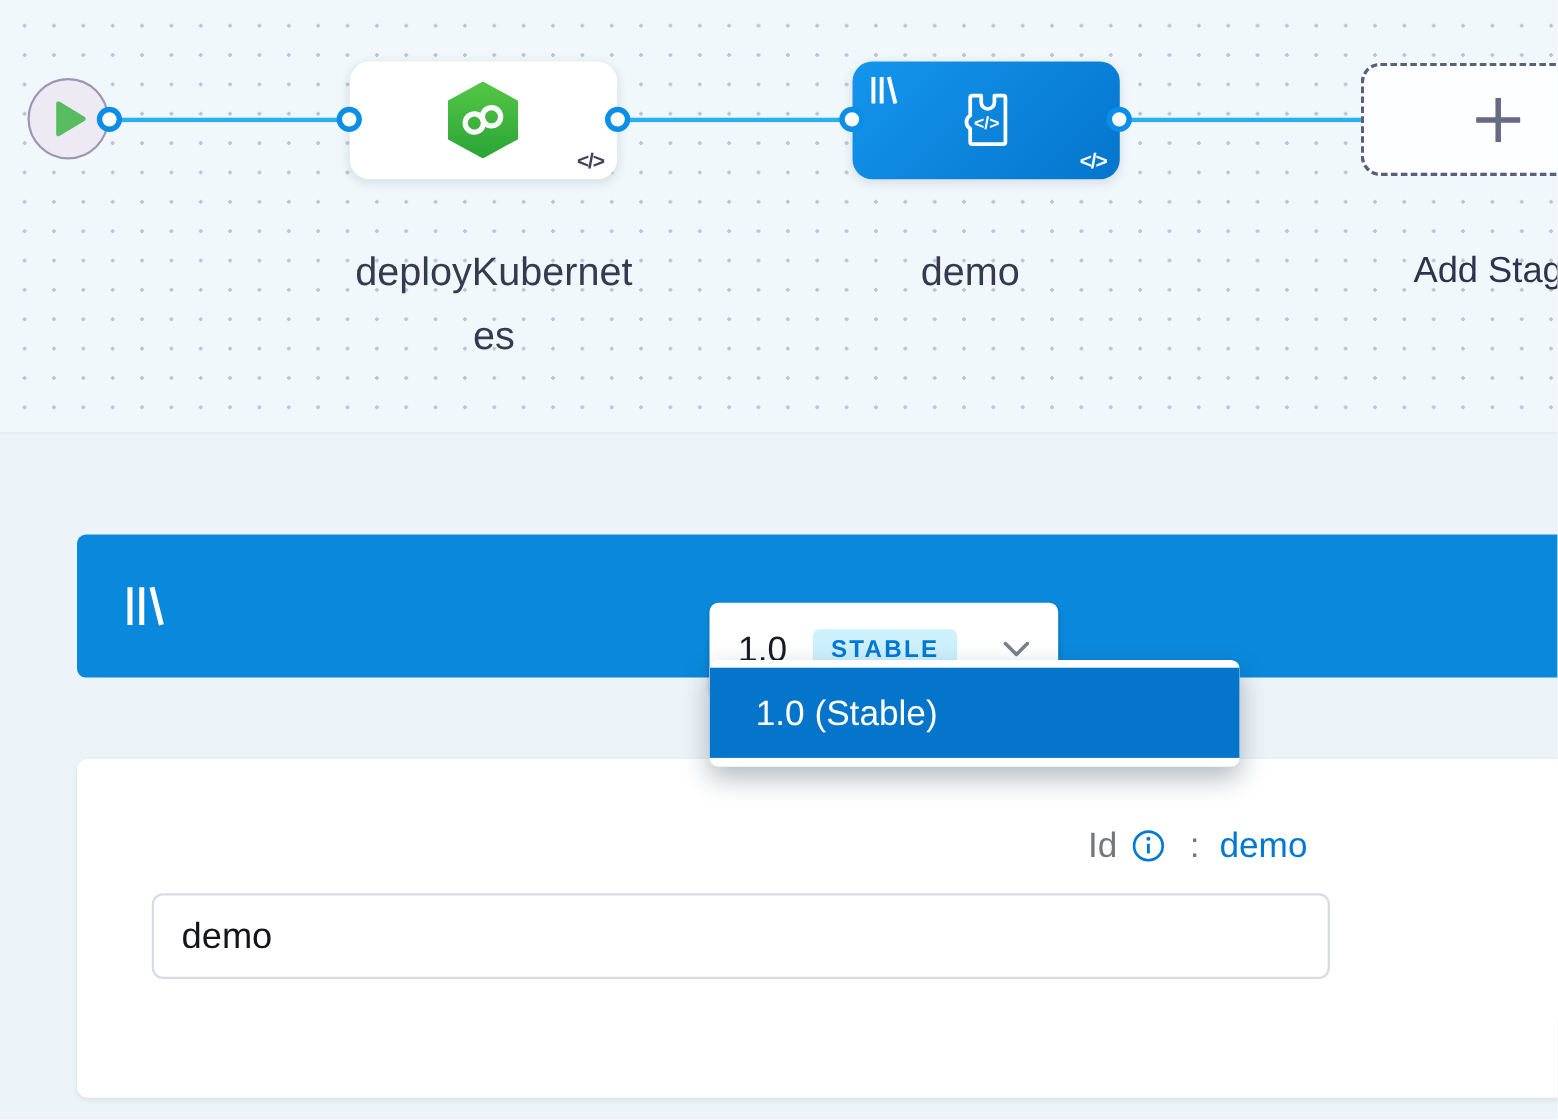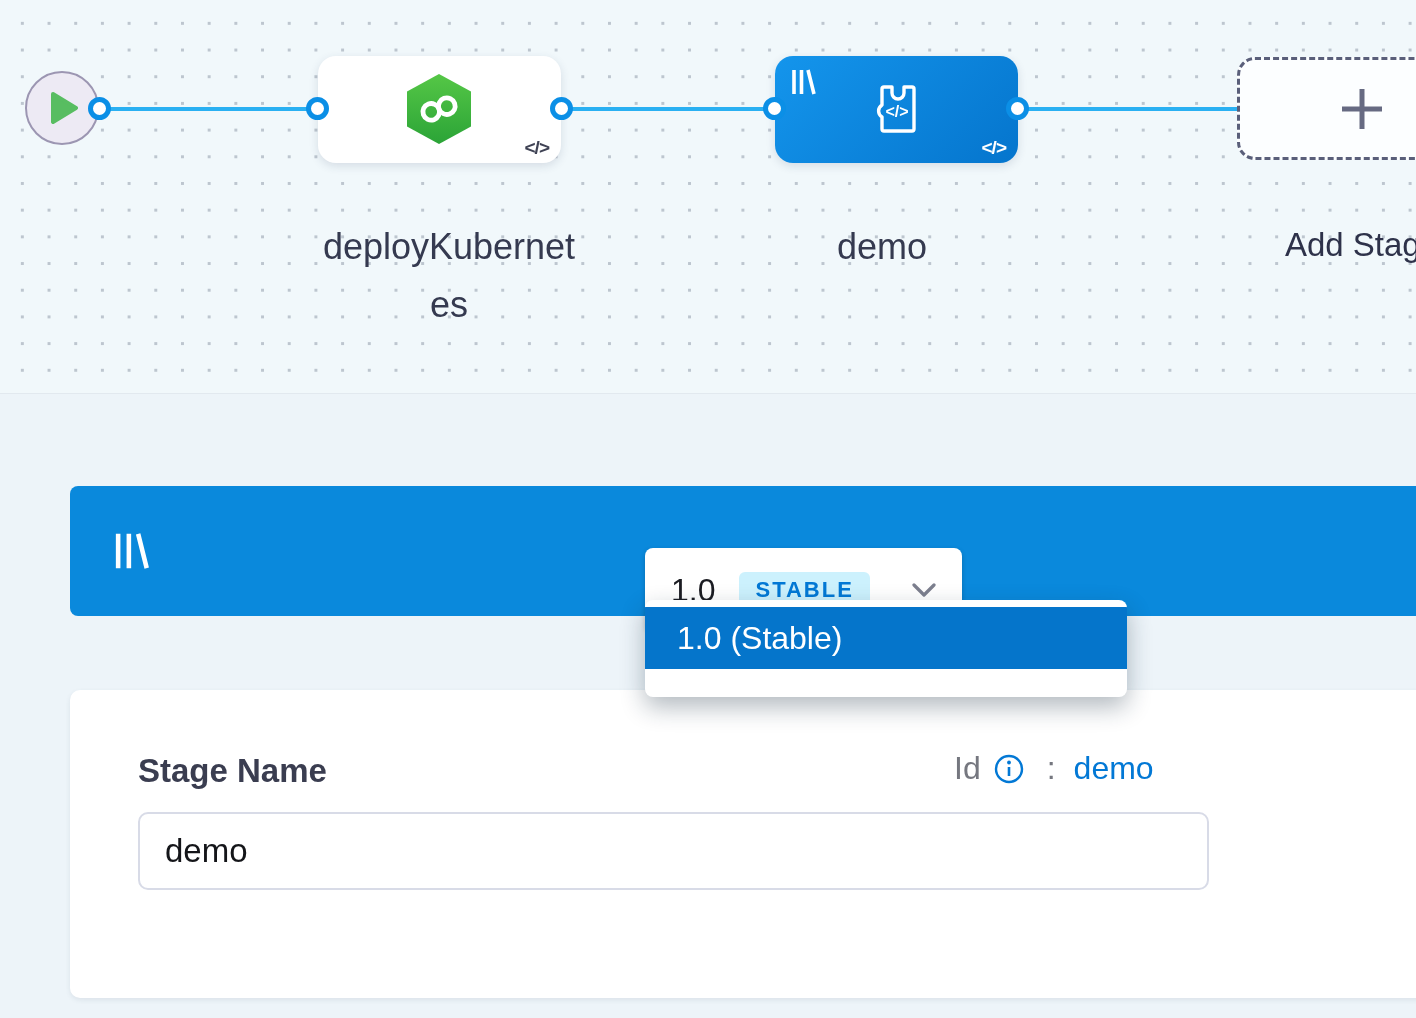--- a/index.html
+++ b/index.html
@@ -60,28 +60,28 @@
     background:#ffffff;box-shadow:0 2px 5px rgba(0,0,0,.2);display:flex;align-items:center;
     padding:0 26px;box-sizing:border-box;cursor:pointer;margin-top:40px;}
   .version-num{font-size:32px;color:#1b1c22;font-weight:500;}
   .stable-badge{margin-left:24px;background:#ccf1fd;color:#0278d5;font-size:22px;font-weight:bold;
     letter-spacing:2px;border-radius:6px;padding:5px 16px;}
   .version-btn .chev{margin-left:auto;}
 
   
   .dropdown{position:absolute;left:645px;top:600px;width:482px;height:97px;background:#ffffff;border-radius:8px;
     box-shadow:0 10px 24px rgba(20,40,60,.32);padding:7px 0 8px 0;box-sizing:border-box;overflow:hidden;z-index:5;}
-  .dropdown-item{height:62px;background:#0575cb;color:#ffffff;font-size:32px;display:flex;align-items:center;
-    padding-left:32px;cursor:pointer;}
+  .dropdown-item{height:82px;background:#0575cb;color:#ffffff;font-size:32px;display:flex;align-items:center;
+    padding-left:42px;cursor:pointer;}
 
   
   .panel{position:absolute;left:70px;top:690px;width:1370px;height:308px;background:#ffffff;border-radius:10px;
     box-shadow:0 2px 5px rgba(60,80,100,.10);}
   .stage-name-label{position:absolute;left:68px;top:62px;font-size:33px;font-weight:600;color:#3a3d50;}
-  .id-row{position:absolute;left:884px;top:60px;display:flex;align-items:center;}
+  .id-row{position:absolute;left:919px;top:60px;display:flex;align-items:center;}
   .id-label{font-size:32px;color:#75777f;}
   .id-row svg{margin-left:12px;}
   .id-sep{font-size:32px;color:#75777f;margin-left:22px;}
   .id-value{font-size:32px;color:#0278d5;margin-left:18px;font-weight:500;}
   .name-input{position:absolute;left:68px;top:122px;width:1071px;height:78px;box-sizing:border-box;
     border:2px solid #d8dbe7;border-radius:10px;background:#fff;font-size:33px;color:#141519;
     padding:0 0 0 25px;font-family:"Liberation Sans",sans-serif;outline:none;}
 </style>
 </head>
 <body>
@@ -152,21 +152,20 @@
         <path d="M2 2 L12 12 L22 2" stroke="#7c7f8e" stroke-width="3.2" fill="none" stroke-linecap="round" stroke-linejoin="round"></path>
       </svg>
     </div>
   </div>
 
   <div class="dropdown">
     <div class="dropdown-item">1.0 (Stable)</div>
   </div>
 
   <div class="panel">
-    <div class="stage-name-label">Stage Name</div>
 
     <div class="id-row">
       <span class="id-label">Id</span>
       <svg width="32" height="32" viewBox="0 0 32 32">
         <circle cx="16" cy="16" r="13" stroke="#0278d5" stroke-width="2.4" fill="none"></circle>
         <line x1="16" y1="14" x2="16" y2="23" stroke="#0278d5" stroke-width="2.6"></line>
         <circle cx="16" cy="9.5" r="1.9" fill="#0278d5"></circle>
       </svg>
       <span class="id-sep">:</span>
       <span class="id-value">demo</span>

